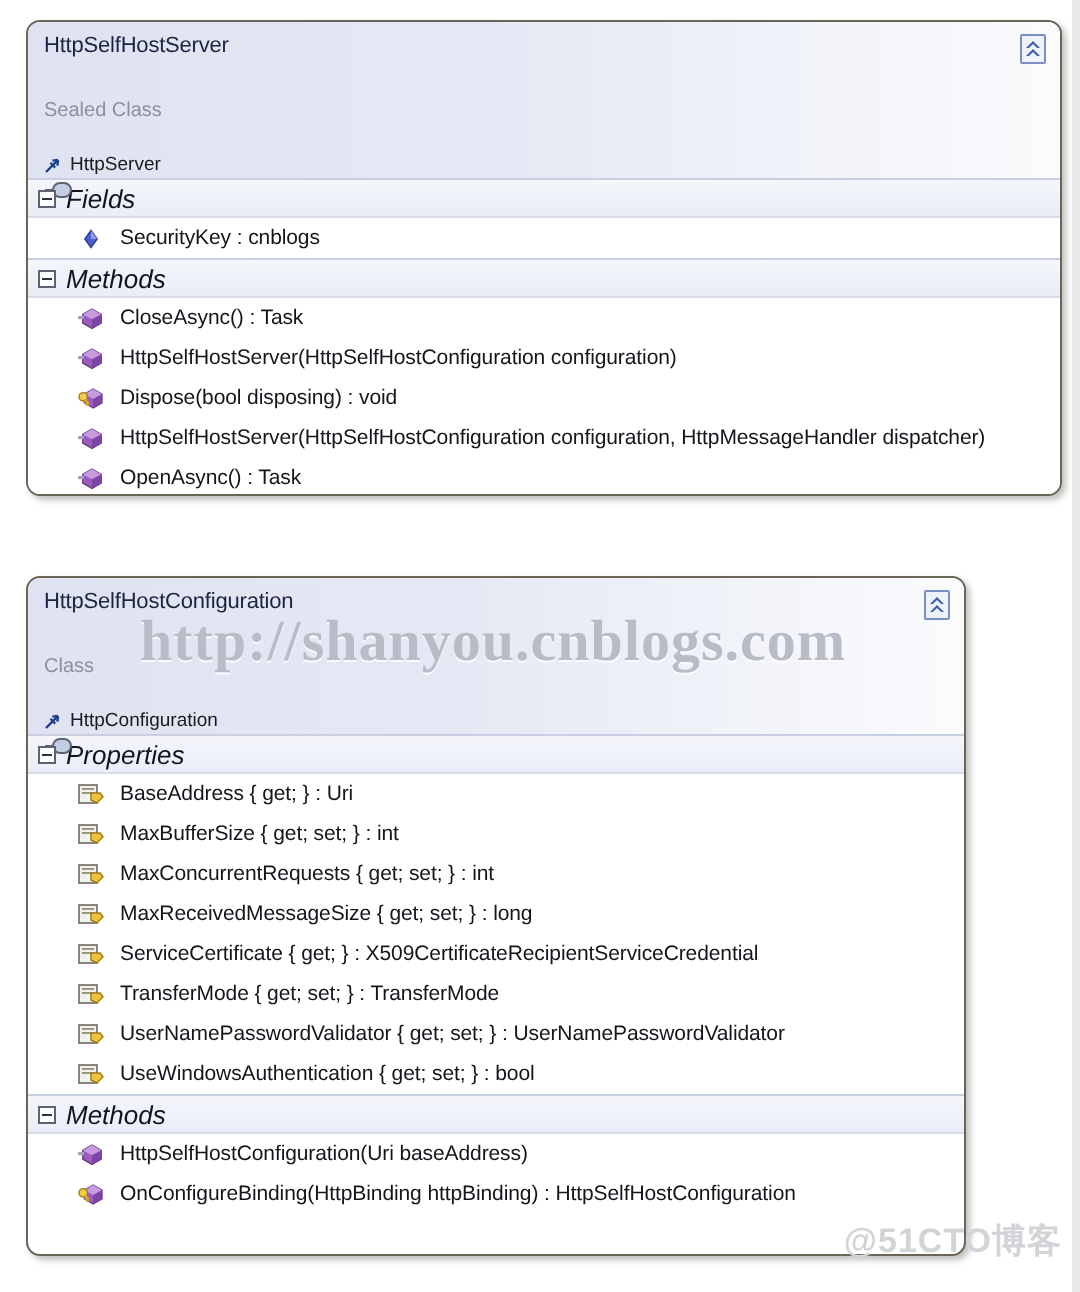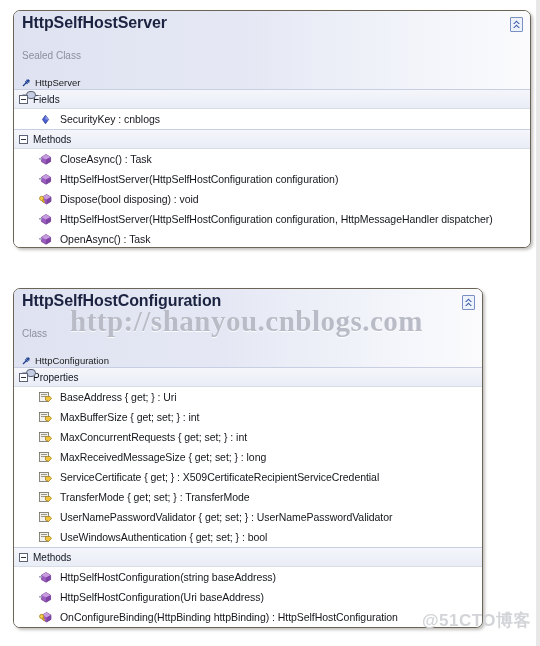--- a/index.html
+++ b/index.html
@@ -39,22 +39,22 @@
   .shape-header {
     position: relative;
     background: linear-gradient(to right, #dfe3f1 0%, #e5e8f4 45%, #f2f4fa 78%, #fbfbfd 100%);
     padding: 5px 8px 3px 8px;
     box-sizing: border-box;
   }
   .shape-header.h1 { height: 78px; }
   .shape-header.h2 { height: 78px; }
 
   .shape-title {
-    font-size: 16px;
-    font-weight: bold;
+    font-size: 11px;
+    font-weight: normal;
     color: #1c2340;
     line-height: 14px;
     letter-spacing: -0.1px;
     white-space: nowrap;
   }
   .shape-stereotype {
     font-size: 10px;
     color: #8c8f9c;
     line-height: 15px;
     margin-top: 18px;
@@ -108,22 +108,23 @@
   
   .compartment-header {
     height: 20px;
     background: linear-gradient(to bottom, #f4f6fb 0%, #eef1f8 55%, #e9edf6 100%);
     border-top: 1px solid #c9cfe2;
     border-bottom: 1px solid #d8dde9;
     display: flex;
     align-items: center;
     padding-left: 5px;
     box-sizing: border-box;
-    font-size: 10px;
+    font-size: 13px;
     color: #11151f;
+    font-style: italic;
   }
   .compartment-header .label { margin-left: 5px; }
   .expander {
     width: 9px;
     height: 9px;
     border: 1px solid #5b6374;
     background: #ffffff;
     box-sizing: border-box;
     position: relative;
     flex: 0 0 9px;
@@ -449,31 +450,20 @@
       </div>
 
     </div>
 
     <div class="compartment-header">
       <span class="expander"></span>
       <span class="label">Methods</span>
     </div>
     <div class="member-list">
 
-      <div class="member-row">
-        <span class="icon">
-          <svg width="14" height="12" viewBox="0 0 14 12">
-            <path d="M7 1.5 L11.6 4.2 L11.6 8.6 L7 11.2 L2.4 8.6 L2.4 4.2 Z" fill="#9b5bbf" stroke="#6b3a87" stroke-width="0.7"></path>
-            <path d="M7 1.5 L11.6 4.2 L7 6.6 L2.4 4.2 Z" fill="#c79be0"></path>
-            <path d="M7 6.6 L11.6 4.2 L11.6 8.6 L7 11.2 Z" fill="#7f45a4"></path>
-            <rect x="0" y="5" width="3" height="1.6" fill="#9aa7bd"></rect>
-          </svg>
-        </span>
-        <span class="txt">HttpSelfHostConfiguration(string baseAddress)</span>
-      </div>
 
       <div class="member-row">
         <span class="icon">
           <svg width="14" height="12" viewBox="0 0 14 12">
             <path d="M7 1.5 L11.6 4.2 L11.6 8.6 L7 11.2 L2.4 8.6 L2.4 4.2 Z" fill="#9b5bbf" stroke="#6b3a87" stroke-width="0.7"></path>
             <path d="M7 1.5 L11.6 4.2 L7 6.6 L2.4 4.2 Z" fill="#c79be0"></path>
             <path d="M7 6.6 L11.6 4.2 L11.6 8.6 L7 11.2 Z" fill="#7f45a4"></path>
             <rect x="0" y="5" width="3" height="1.6" fill="#9aa7bd"></rect>
           </svg>
         </span>

